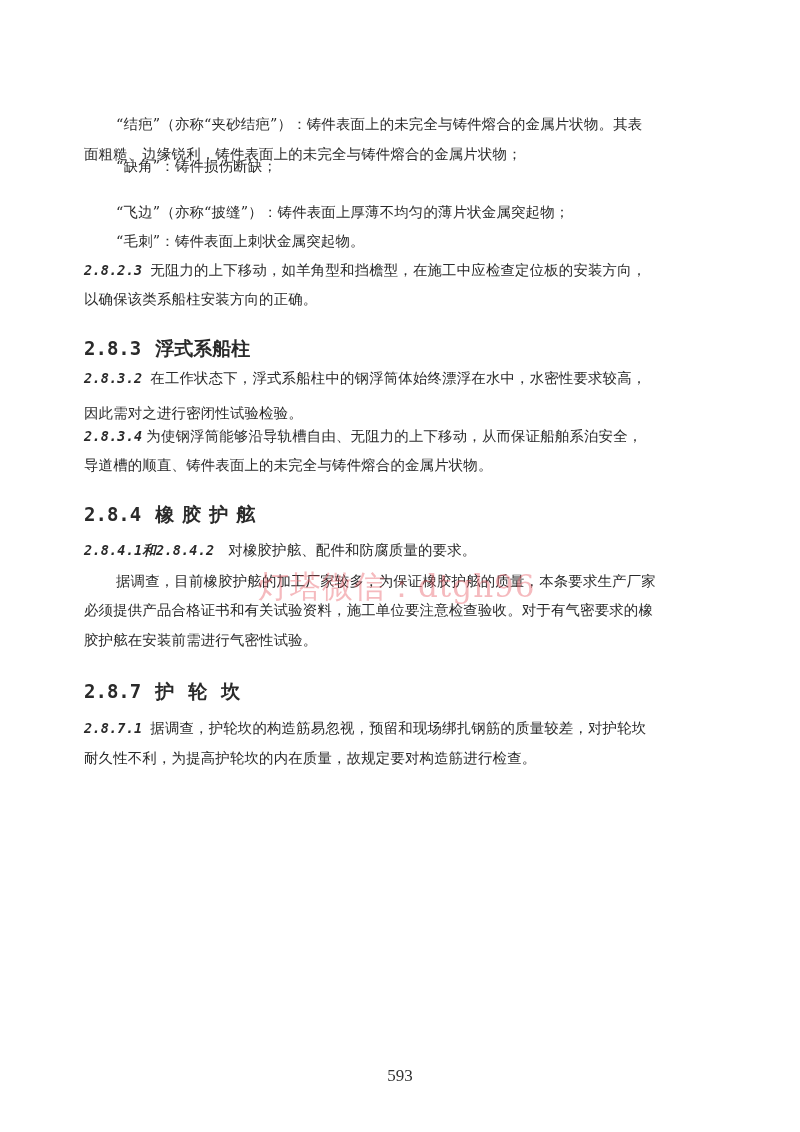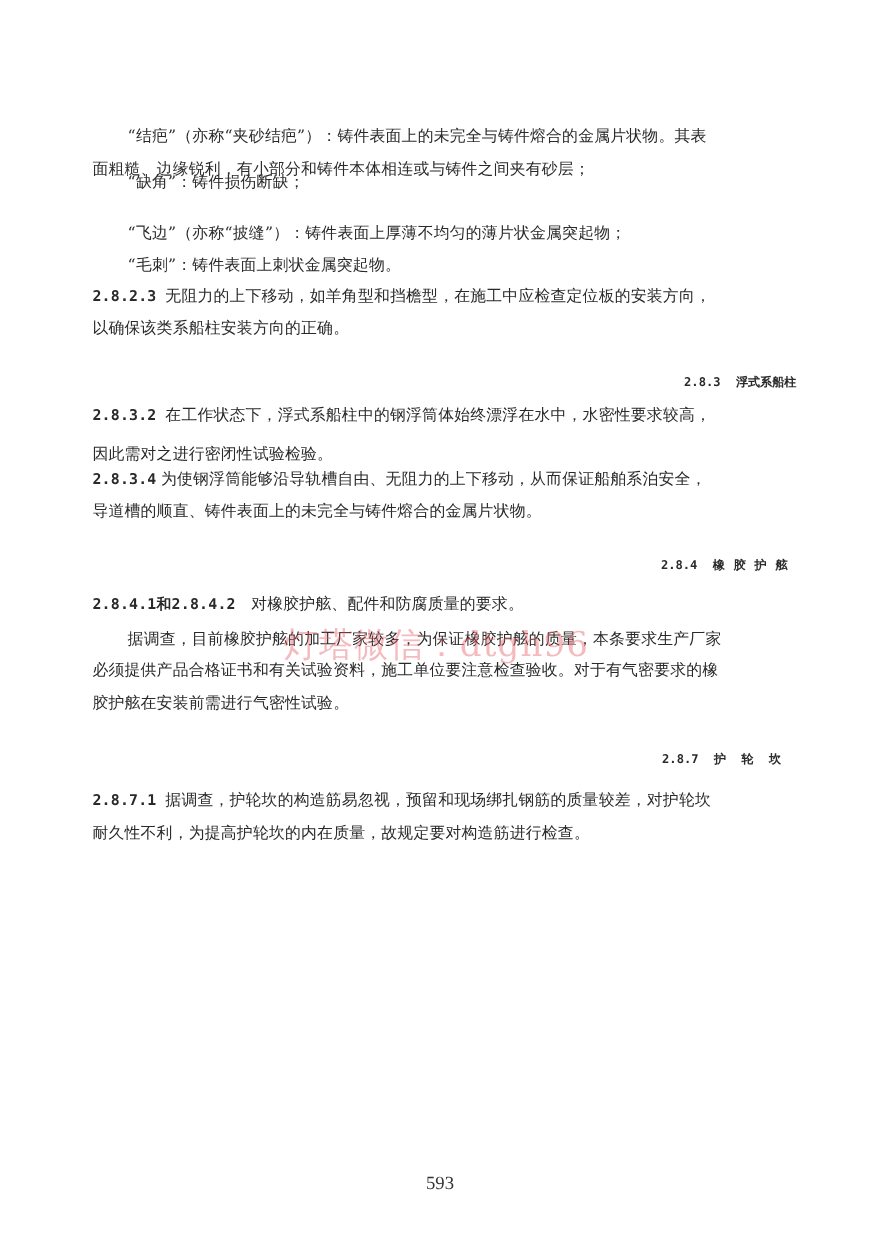--- a/index.html
+++ b/index.html
@@ -2,36 +2,36 @@
 <html><head>
 <meta charset="utf-8">
 <style>
   html, body { margin: 0; padding: 0; background: #ffffff; }
   body { width: 800px; height: 1132px; position: relative; overflow: hidden;
          font-family: "DejaVu Serif", "Liberation Serif", serif; color: #2a2a2a; }
   .page { position: absolute; left: 0; top: 0; width: 662px; height: 1132px; margin-top: 20px; }
   .content { position: absolute; left: 84px; top: 0; width: 640px; }
   .line { position: absolute; left: 0; white-space: nowrap; font-size: 14.4px; line-height: 20px; letter-spacing: 0.2px; }
   .indent { left: 32px; }
-  .num { font-family: "DejaVu Sans Mono", "Liberation Mono", monospace; font-weight: bold; font-size: 13.5px; margin-right: 8px; }
-  .h { position: absolute; left: 0; width: 640px; text-align: right; font-family: "DejaVu Sans", "Liberation Sans", sans-serif; font-weight: bold; font-size: 11px; line-height: 20px; }
+  .num { font-family: "DejaVu Sans Mono", "Liberation Mono", monospace; font-weight: bold; font-size: 13.5px; margin-right: 8px; font-style: italic; }
+  .h { position: absolute; left: 0; width: 640px; text-align: left; font-family: "DejaVu Sans", "Liberation Sans", sans-serif; font-weight: bold; font-size: 19px; line-height: 20px; }
   .h .hnum { font-family: "DejaVu Sans Mono", "Liberation Mono", monospace; margin-right: 14px; }
   .h.spaced .htitle { letter-spacing: 8px; }
   .watermark { position: absolute; left: 258px; top: 551px; font-size: 31px; line-height: 30px; color: rgba(230, 90, 100, 0.42);
                font-family: "DejaVu Serif", "Liberation Serif", serif; white-space: nowrap; letter-spacing: 1px; }
   .pagenum { position: absolute; left: 0; width: 800px; top: 1046px; text-align: center; font-size: 17px; color: #333; font-family: "Liberation Serif", serif; }
 </style>
 </head>
 <body>
 
 <div class="page">
   <div class="content">
 
     <div class="line indent" style="top:94px">“结疤”（亦称“夹砂结疤”）：铸件表面上的未完全与铸件熔合的金属片状物。其表</div>
-    <div class="line" style="top:124px">面粗糙、边缘锐利，有小部分和铸件本体相连或与铸件之间夹有砂层；</div>
+    <div class="line" style="top:124px">面粗糙、边缘锐利，铸件表面上的未完全与铸件熔合的金属片状物；</div>
     <div class="line indent" style="top:136px">“缺角”：铸件损伤断缺；</div>
     <div class="line indent" style="top:182px">“飞边”（亦称“披缝”）：铸件表面上厚薄不均匀的薄片状金属突起物；</div>
     <div class="line indent" style="top:211px">“毛刺”：铸件表面上刺状金属突起物。</div>
 
     <div class="line" style="top:240px">
       <span class="num">2.8.2.3</span><span>无阻力的上下移动，如羊角型和挡檐型，在施工中应检查定位板的安装方向，</span>
     </div>
     <div class="line" style="top:269px">以确保该类系船柱安装方向的正确。</div>
 
     <div class="h" style="top:318px">

